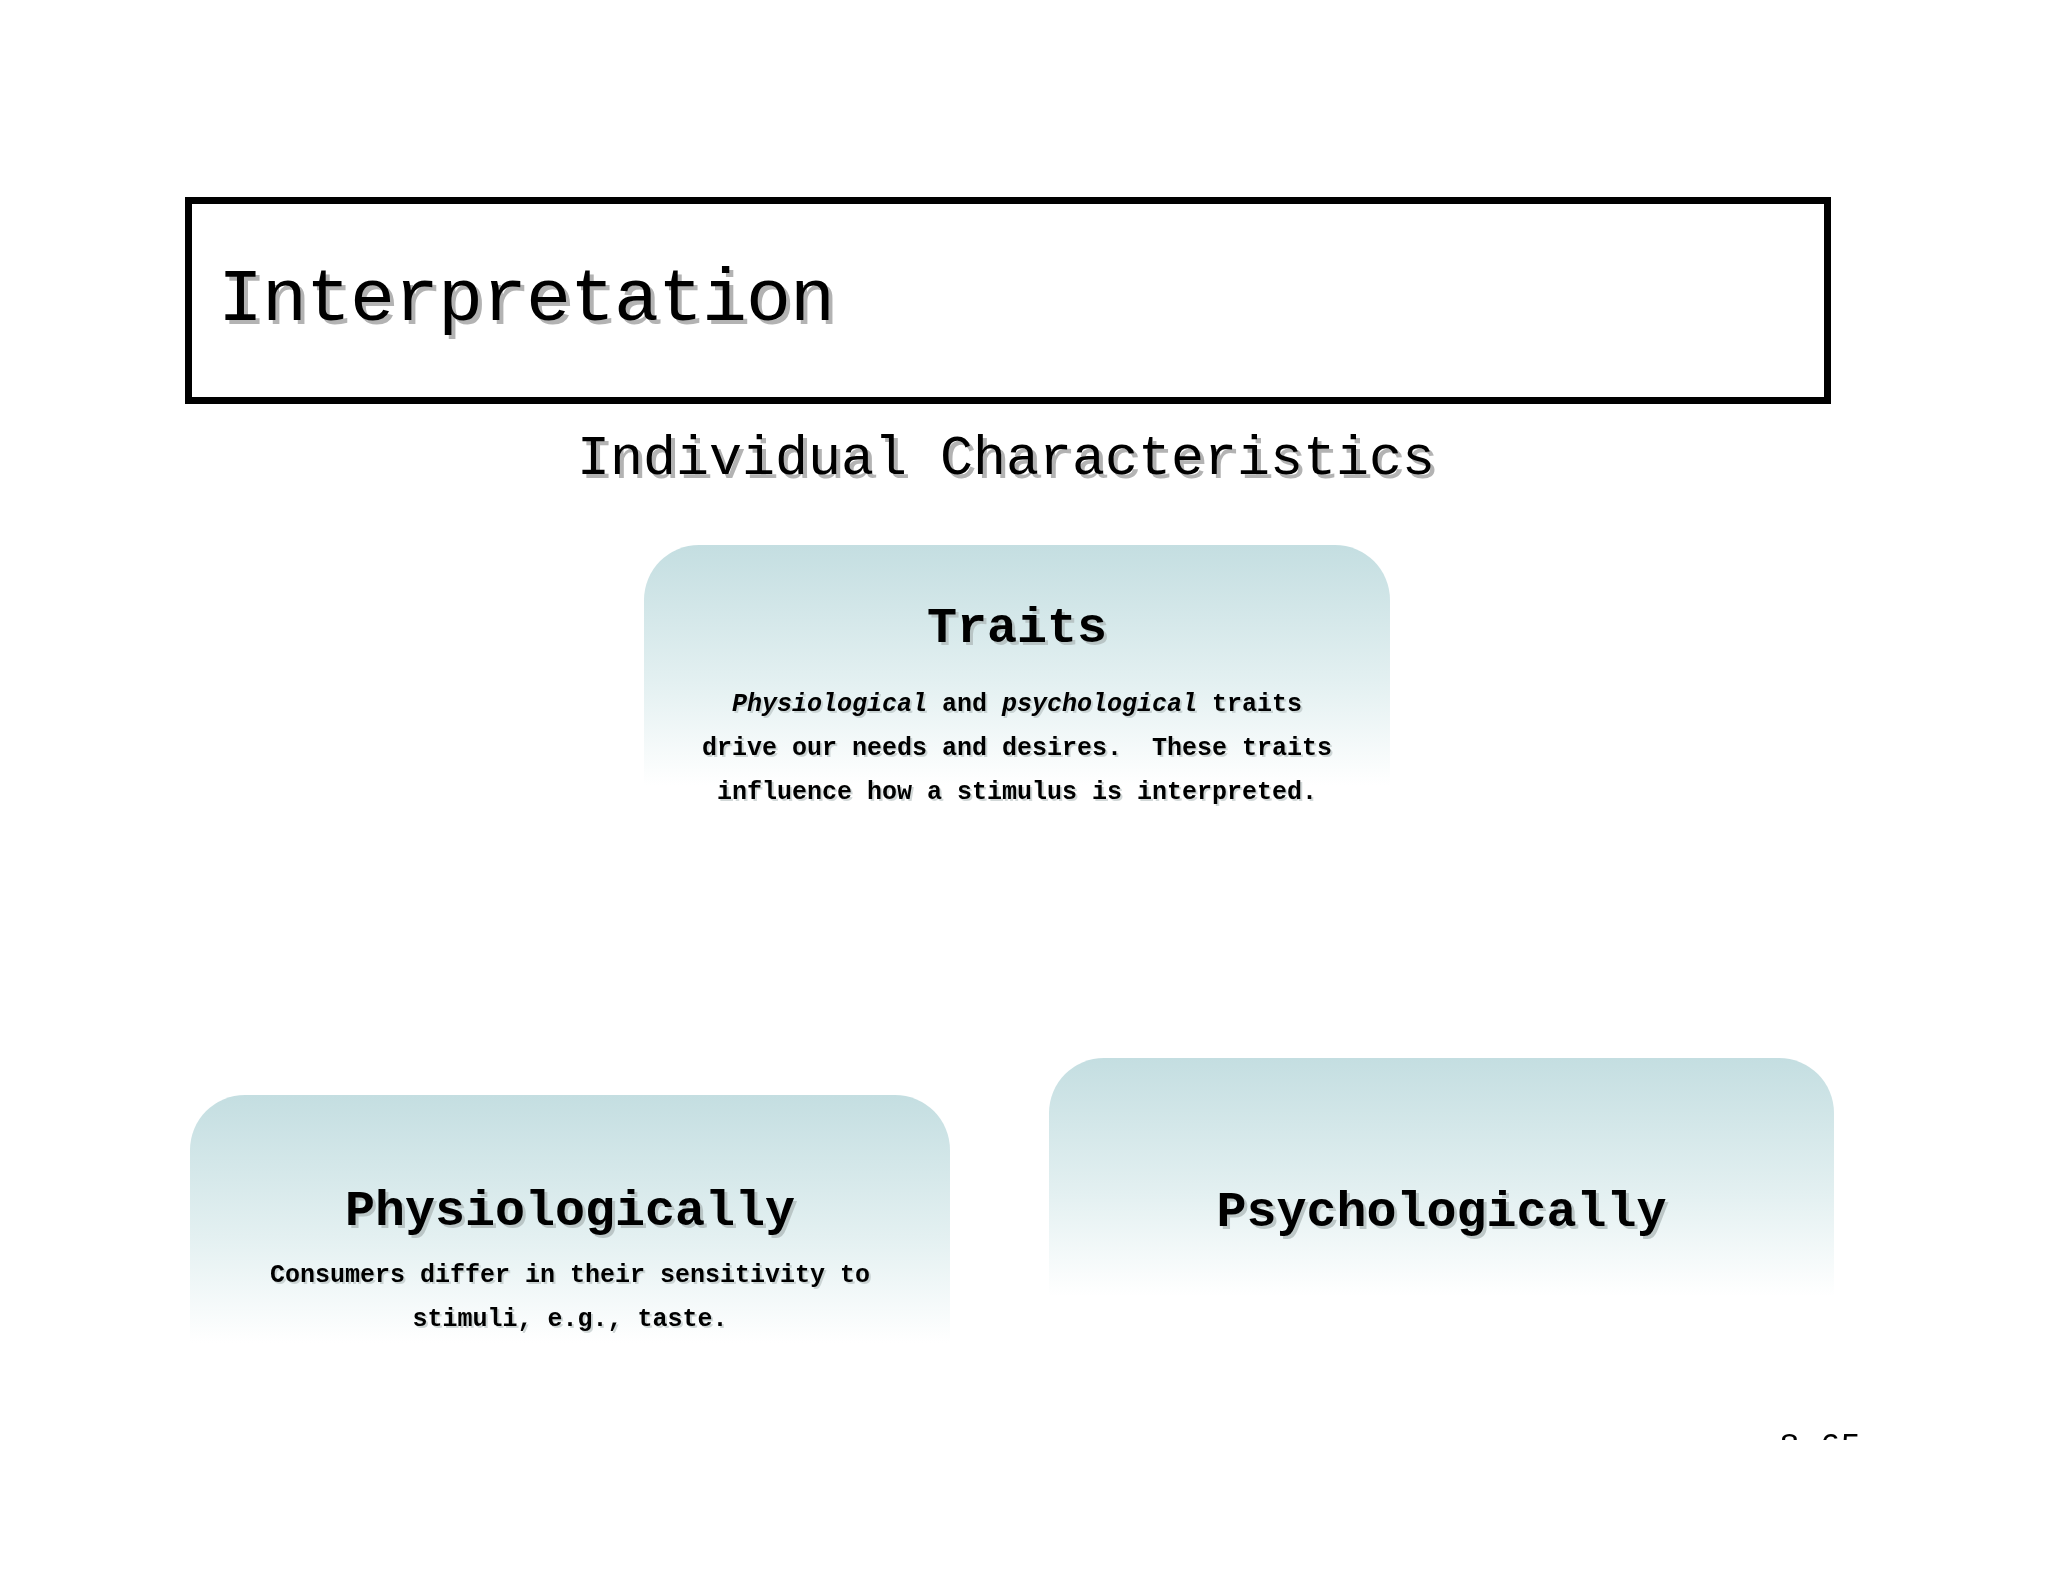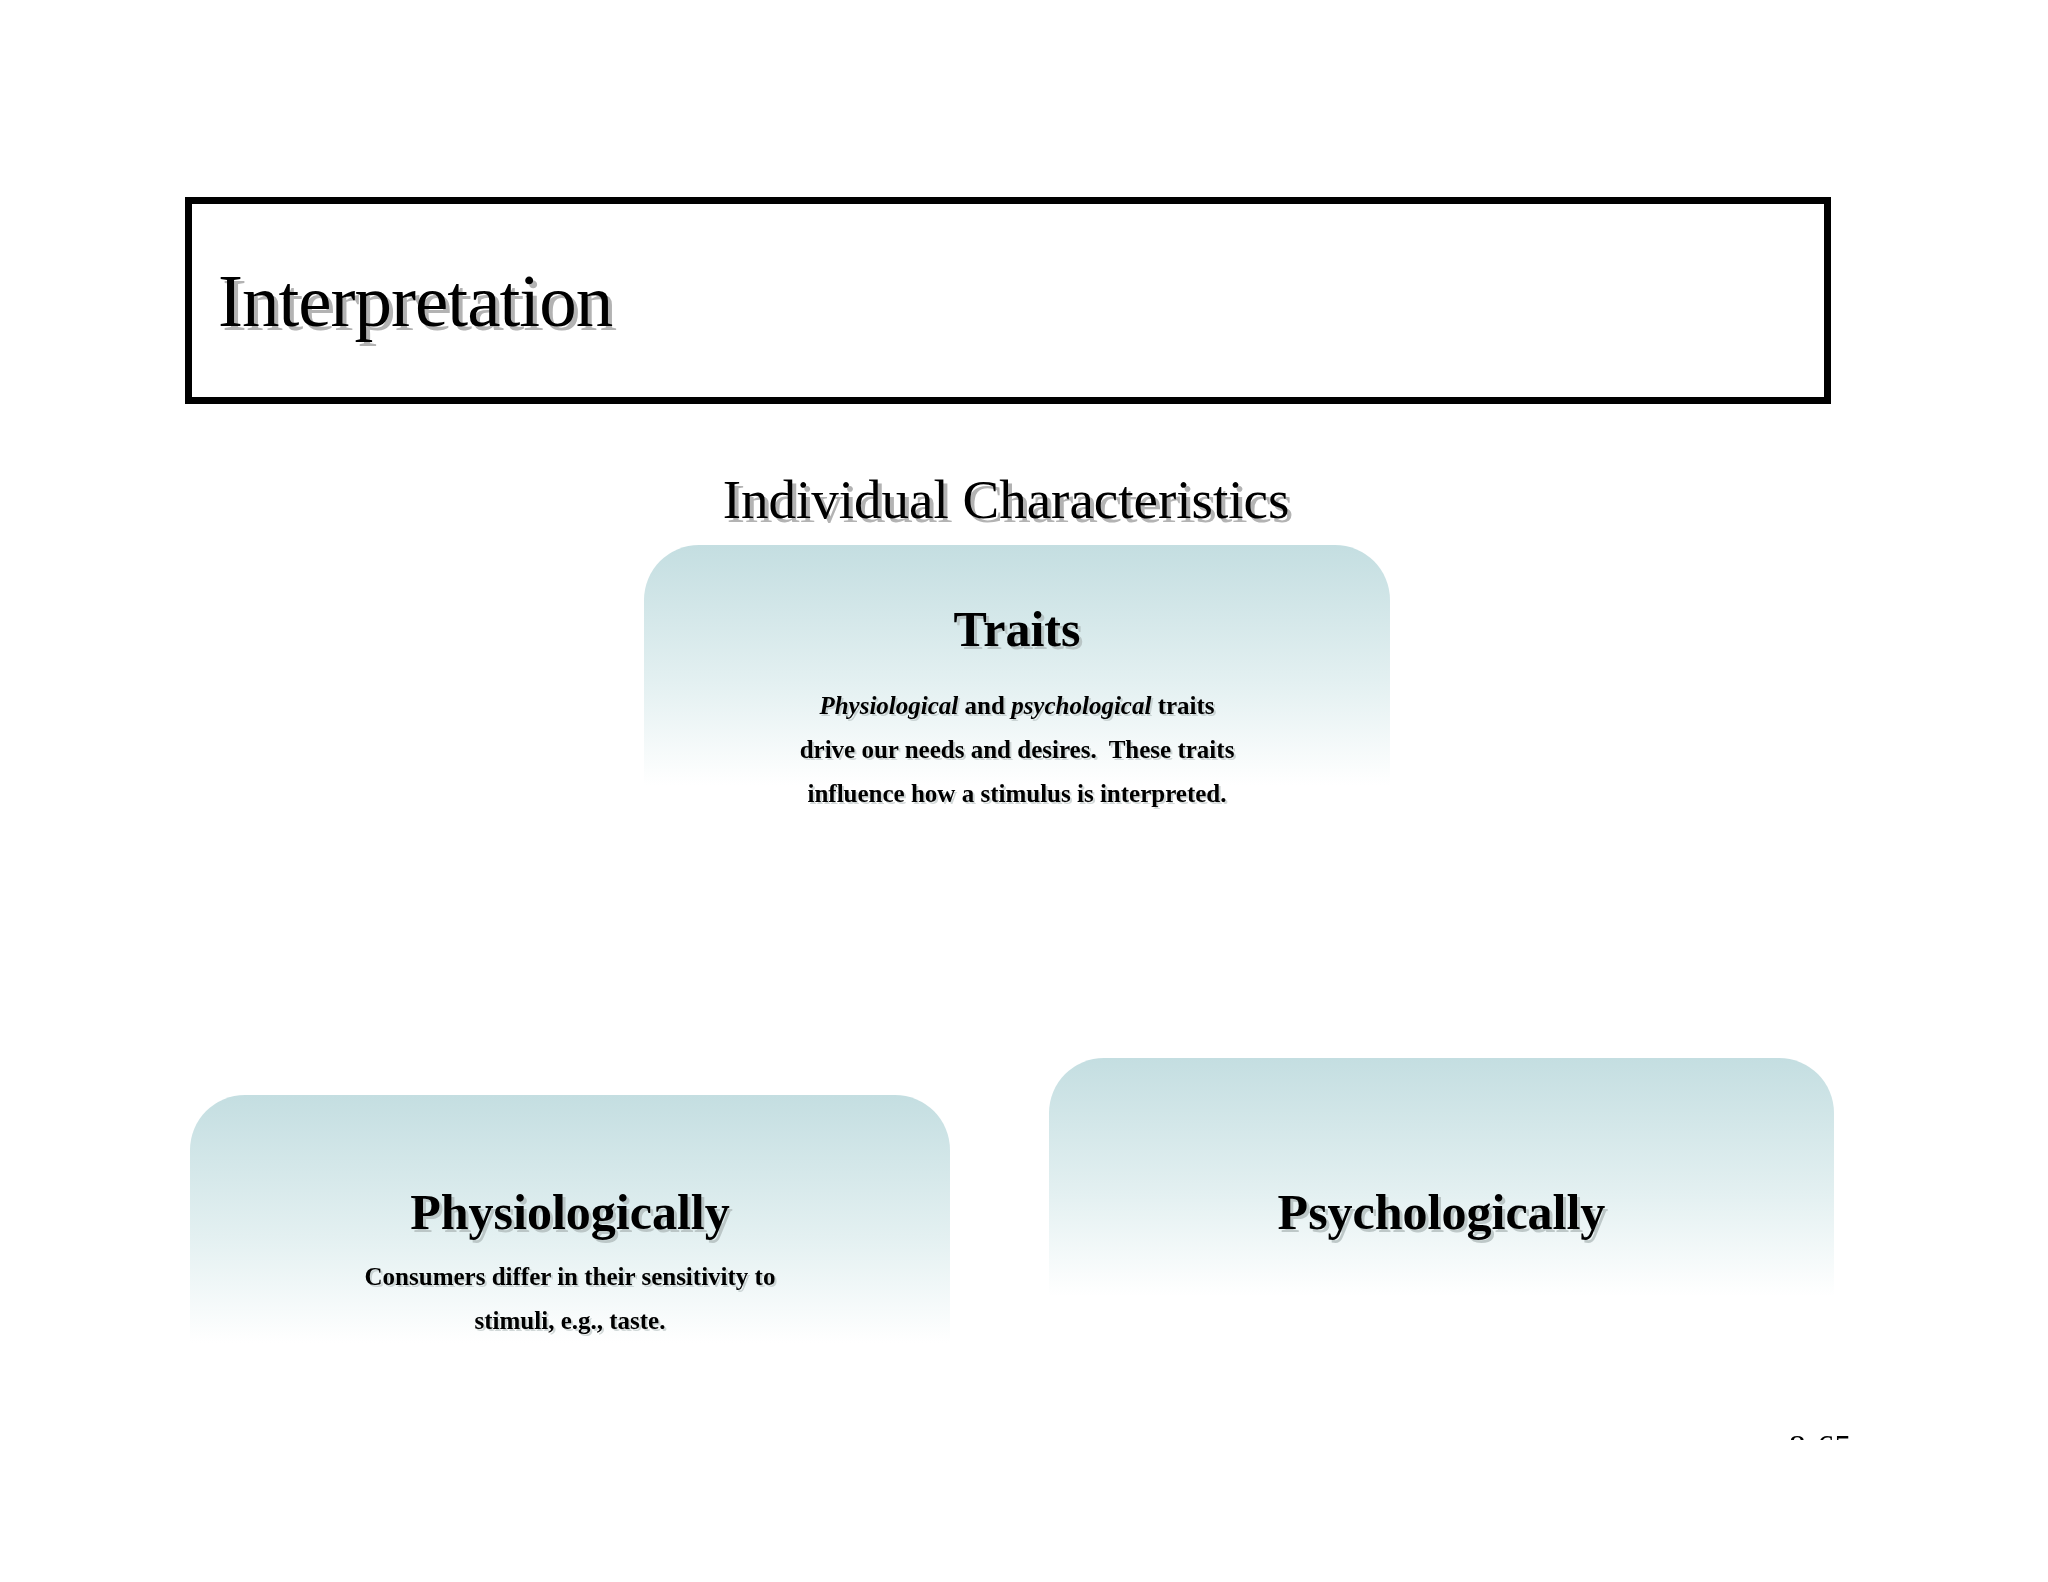--- a/index.html
+++ b/index.html
@@ -5,21 +5,21 @@
   html, body {
     margin: 0;
     padding: 0;
     background: #ffffff;
   }
   .slide {
     position: relative;
     width: 2048px;
     height: 1440px;
     background: var(--color-background, #ffffff);
-    font-family: Liberation Serif, serif;
+    font-family: Liberation Mono, monospace;
     color: var(--color-text, #000000);
     overflow: hidden;
   }
 
   
   .connectors {
     position: absolute;
     left: 0; top: 0;
     width: 2048px; height: 1582px;
     z-index: -2;
@@ -44,21 +44,21 @@
     padding-left: 26px;
     font-size: 75px;
     letter-spacing: -1px;
     text-shadow: 4px 4px 0 var(--color-text-shadow, #b3b3b3);
     white-space: pre;
   }
 
   
   .subtitle {
     position: absolute;
-    left: 0; top: 468px;
+    left: 0; top: 428px;
     width: 2012px;
     text-align: center;
     font-size: 55px;
     text-shadow: 4px 4px 0 var(--color-text-shadow, #b3b3b3);
   }
 
   
   .node {
     position: absolute;
     border-radius: 55px;

